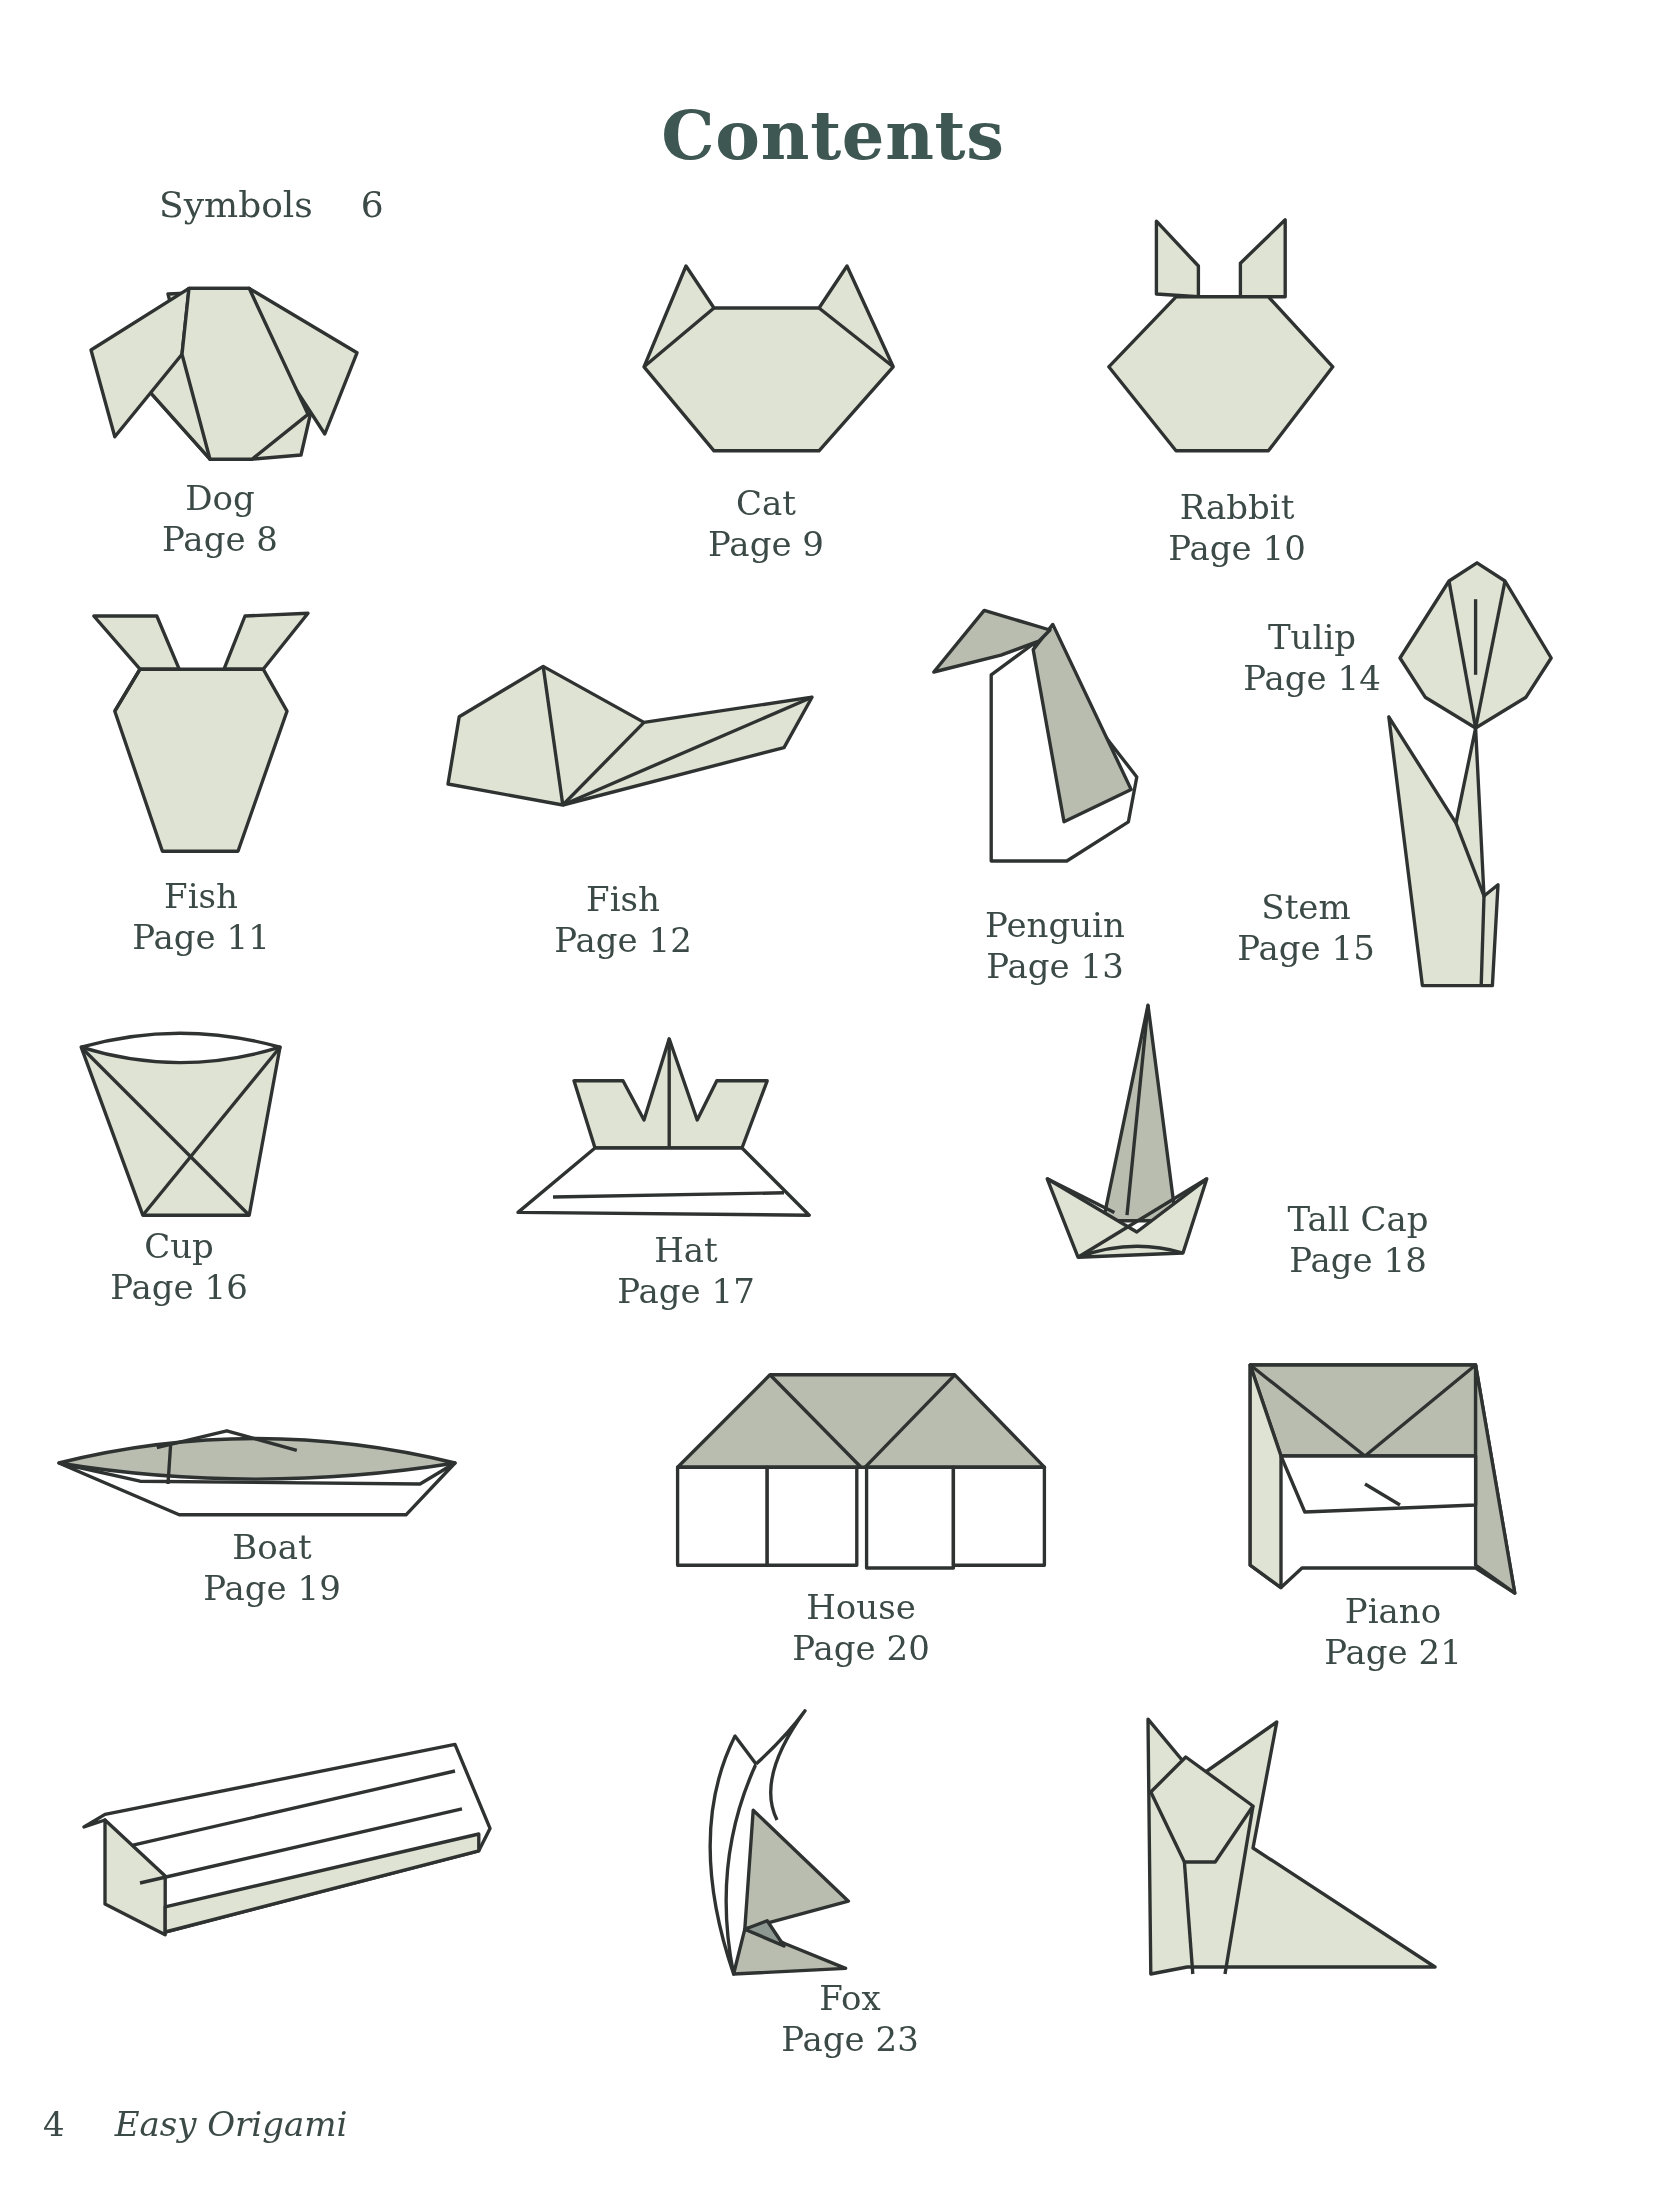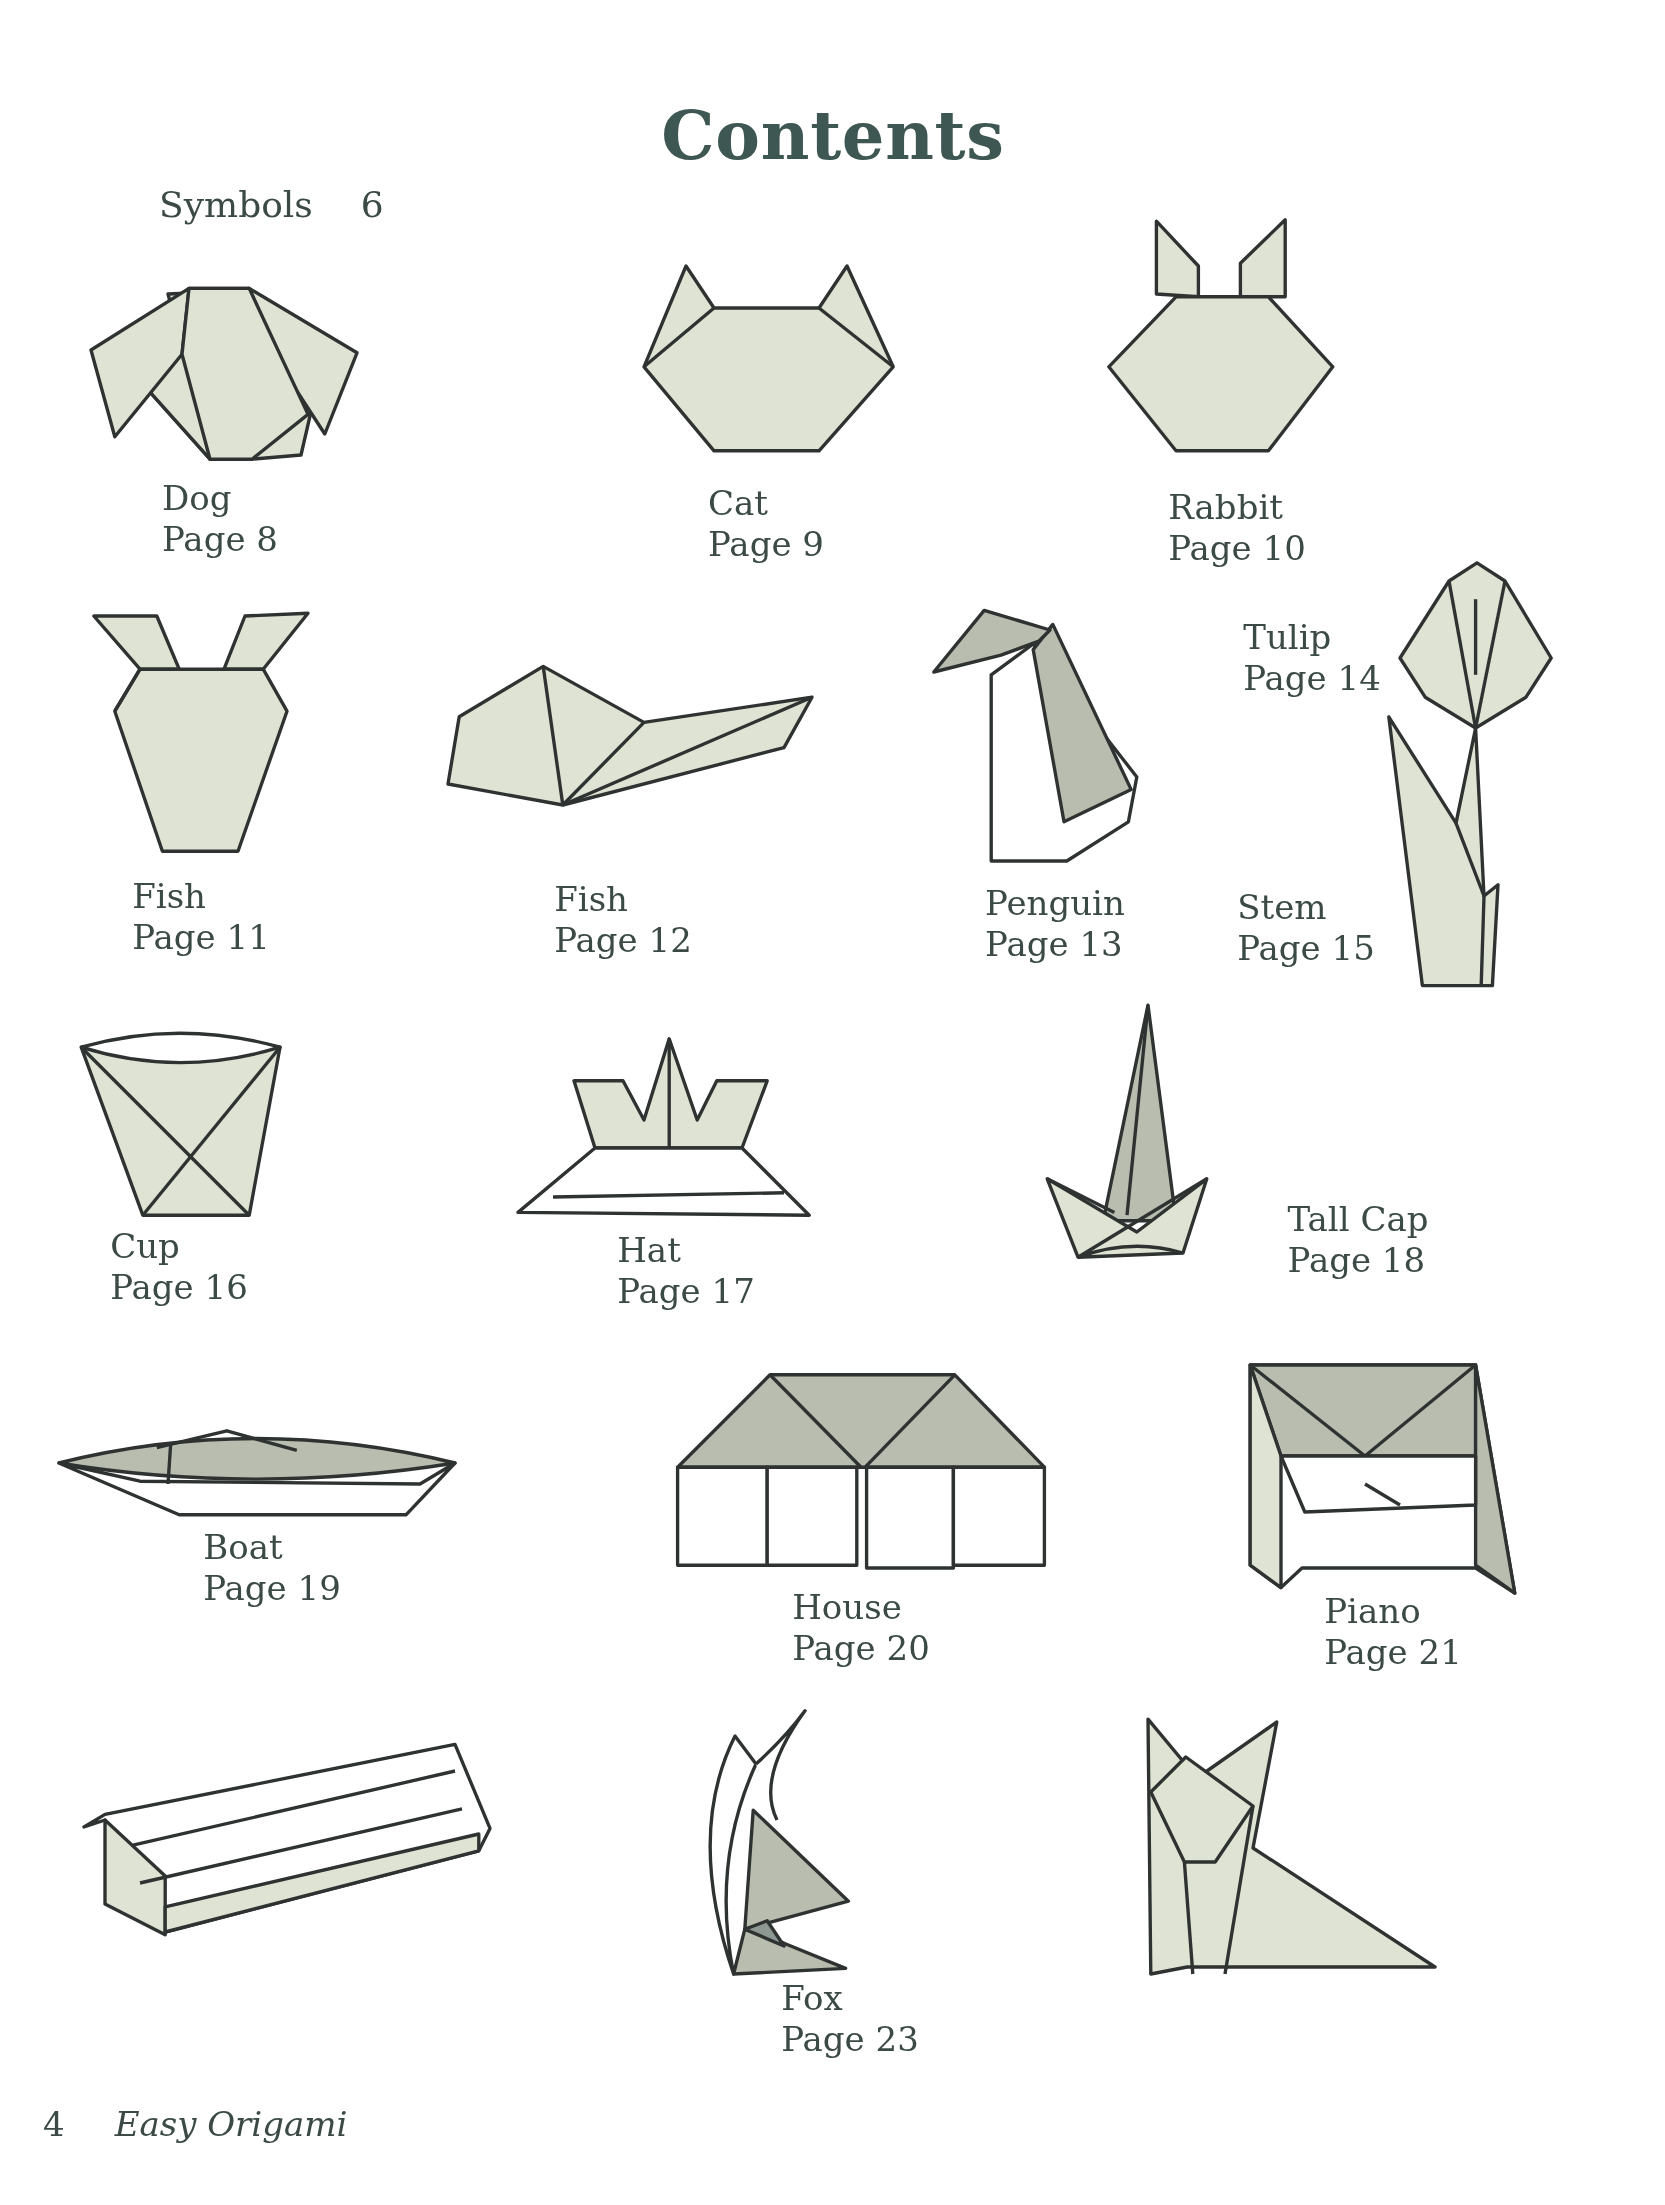--- a/index.html
+++ b/index.html
@@ -5,21 +5,21 @@
   html,body{margin:0;padding:0;background:#ffffff;}
   body{width:1666px;height:2205px;position:relative;overflow:hidden;
        font-family:"DejaVu Serif","Liberation Serif",serif;color:#3b4a46;}
   .page{position:absolute;left:0;top:0;width:1666px;height:2205px;padding-left:44px;}
   svg.art{position:absolute;left:0;top:0;width:1666px;height:2205px;}
   .title{position:absolute;left:0;width:1666px;top:96px;text-align:center;
          font-family:"DejaVu Serif",serif;font-weight:bold;font-size:67px;
          color:#3e5752;letter-spacing:0.7px;}
   .symbols{position:absolute;left:159px;top:184px;font-size:36px;color:#3b4a46;text-align:right;}
   .symbols .num{margin-left:48px;}
-  .lbl{position:absolute;text-align:left;font-size:34px;line-height:41px;
+  .lbl{position:absolute;text-align:center;font-size:34px;line-height:41px;
        color:#3b4a46;font-family:"DejaVu Serif",serif;transform:translateX(-50%);white-space:nowrap;}
   .footer{position:absolute;left:43px;top:2104px;font-size:34px;color:#3b4a46;}
   .footer .book{font-style:italic;margin-left:50px;}
   .item{cursor:pointer;}
 </style>
 </head>
 <body>
 
 <div class="page">
 
@@ -173,21 +173,21 @@
   </div>
 
   <div class="lbl item" style="left:201px;top:876px">
     <div>Fish</div>
     <div>Page 11</div>
   </div>
   <div class="lbl item" style="left:623px;top:879px">
     <div>Fish</div>
     <div>Page 12</div>
   </div>
-  <div class="lbl item" style="left:1055px;top:883px">
+  <div class="lbl item" style="left:1055px;top:905px">
     <div>Penguin</div>
     <div>Page 13</div>
   </div>
   <div class="lbl item" style="left:1312px;top:617px">
     <div>Tulip</div>
     <div>Page 14</div>
   </div>
   <div class="lbl item" style="left:1306px;top:887px">
     <div>Stem</div>
     <div>Page 15</div>

